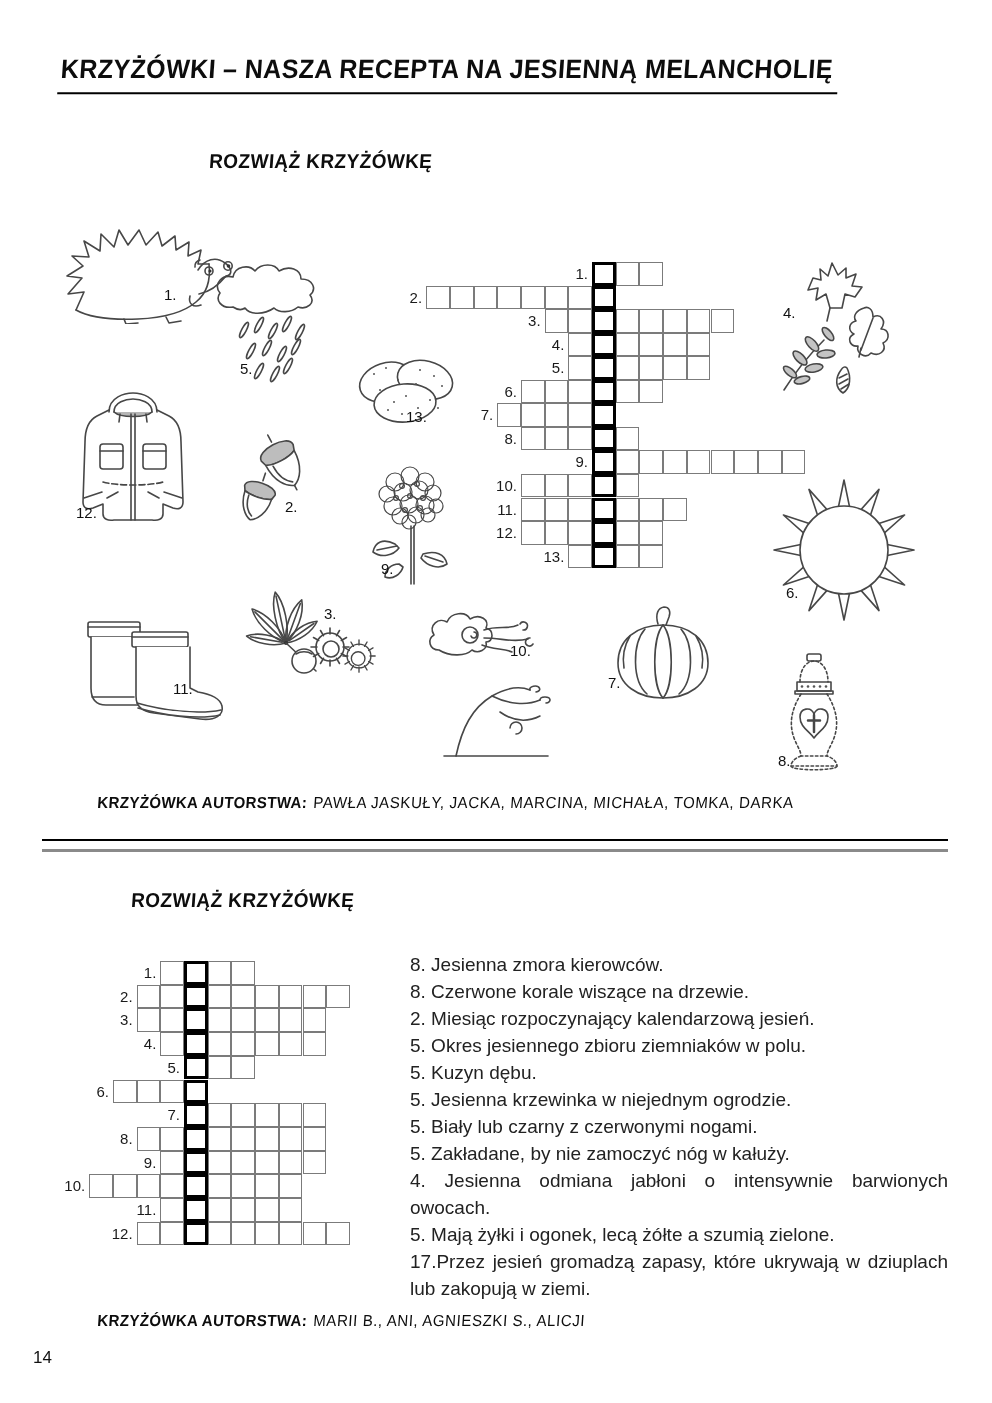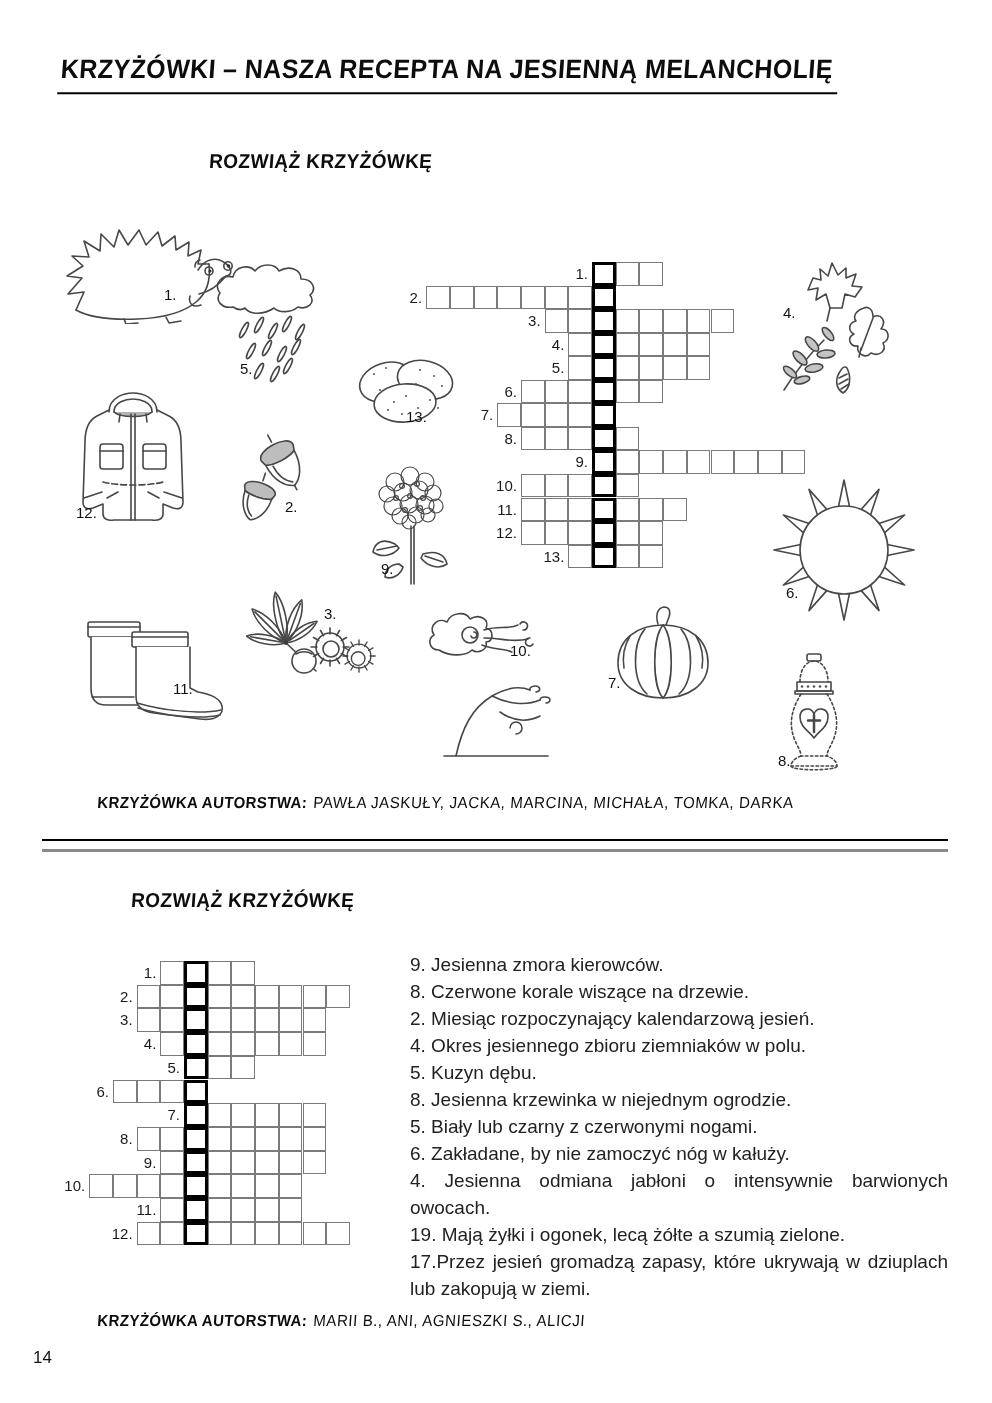--- a/index.html
+++ b/index.html
@@ -526,30 +526,30 @@
       <div class="cell bold" style="left: 0px; top: 260.7px; width: 23.7px; height: 23.7px;"></div>
       <div class="cell" style="left: 23.7px; top: 260.7px; width: 23.7px; height: 23.7px;"></div>
       <div class="cell" style="left: 47.4px; top: 260.7px; width: 23.7px; height: 23.7px;"></div>
       <div class="cell" style="left: 71.1px; top: 260.7px; width: 23.7px; height: 23.7px;"></div>
       <div class="cell" style="left: 94.8px; top: 260.7px; width: 23.7px; height: 23.7px;"></div>
       <div class="cell" style="left: 118.5px; top: 260.7px; width: 23.7px; height: 23.7px;"></div>
       <div class="cell" style="left: 142.2px; top: 260.7px; width: 23.7px; height: 23.7px;"></div>
     </div>
 
   <div id="clues" class="clues">
-      <div class="clue">9. Jesienna zmora kierowców.</div>
+      <div class="clue">8. Jesienna zmora kierowców.</div>
       <div class="clue">8. Czerwone korale wiszące na drzewie.</div>
       <div class="clue">2. Miesiąc rozpoczynający kalendarzową jesień.</div>
-      <div class="clue">4. Okres jesiennego zbioru ziemniaków w polu.</div>
+      <div class="clue">5. Okres jesiennego zbioru ziemniaków w polu.</div>
       <div class="clue">5. Kuzyn dębu.</div>
-      <div class="clue">8. Jesienna krzewinka w niejednym ogrodzie.</div>
+      <div class="clue">5. Jesienna krzewinka w niejednym ogrodzie.</div>
       <div class="clue">5. Biały lub czarny z czerwonymi nogami.</div>
-      <div class="clue">6. Zakładane, by nie zamoczyć nóg w kałuży.</div>
+      <div class="clue">5. Zakładane, by nie zamoczyć nóg w kałuży.</div>
       <div class="clue just">4. Jesienna odmiana jabłoni o intensywnie barwionych owocach.</div>
-      <div class="clue">19. Mają żyłki i ogonek, lecą żółte a szumią zielone.</div>
+      <div class="clue">5. Mają żyłki i ogonek, lecą żółte a szumią zielone.</div>
       <div class="clue just">17.Przez jesień gromadzą zapasy, które ukrywają w dziuplach lub zakopują w ziemi.</div>
     </div>
 
   <div class="abs credit" style="left:98px;top:1311px">
     <span class="marker" style="display:inline-block">KRZYŻÓWKA AUTORSTWA:</span><span class="marker names" style="display:inline-block">MARII B., ANI, AGNIESZKI S., ALICJI</span>
   </div>
 
   <div class="abs pagenum">14</div>
 
 </div>

